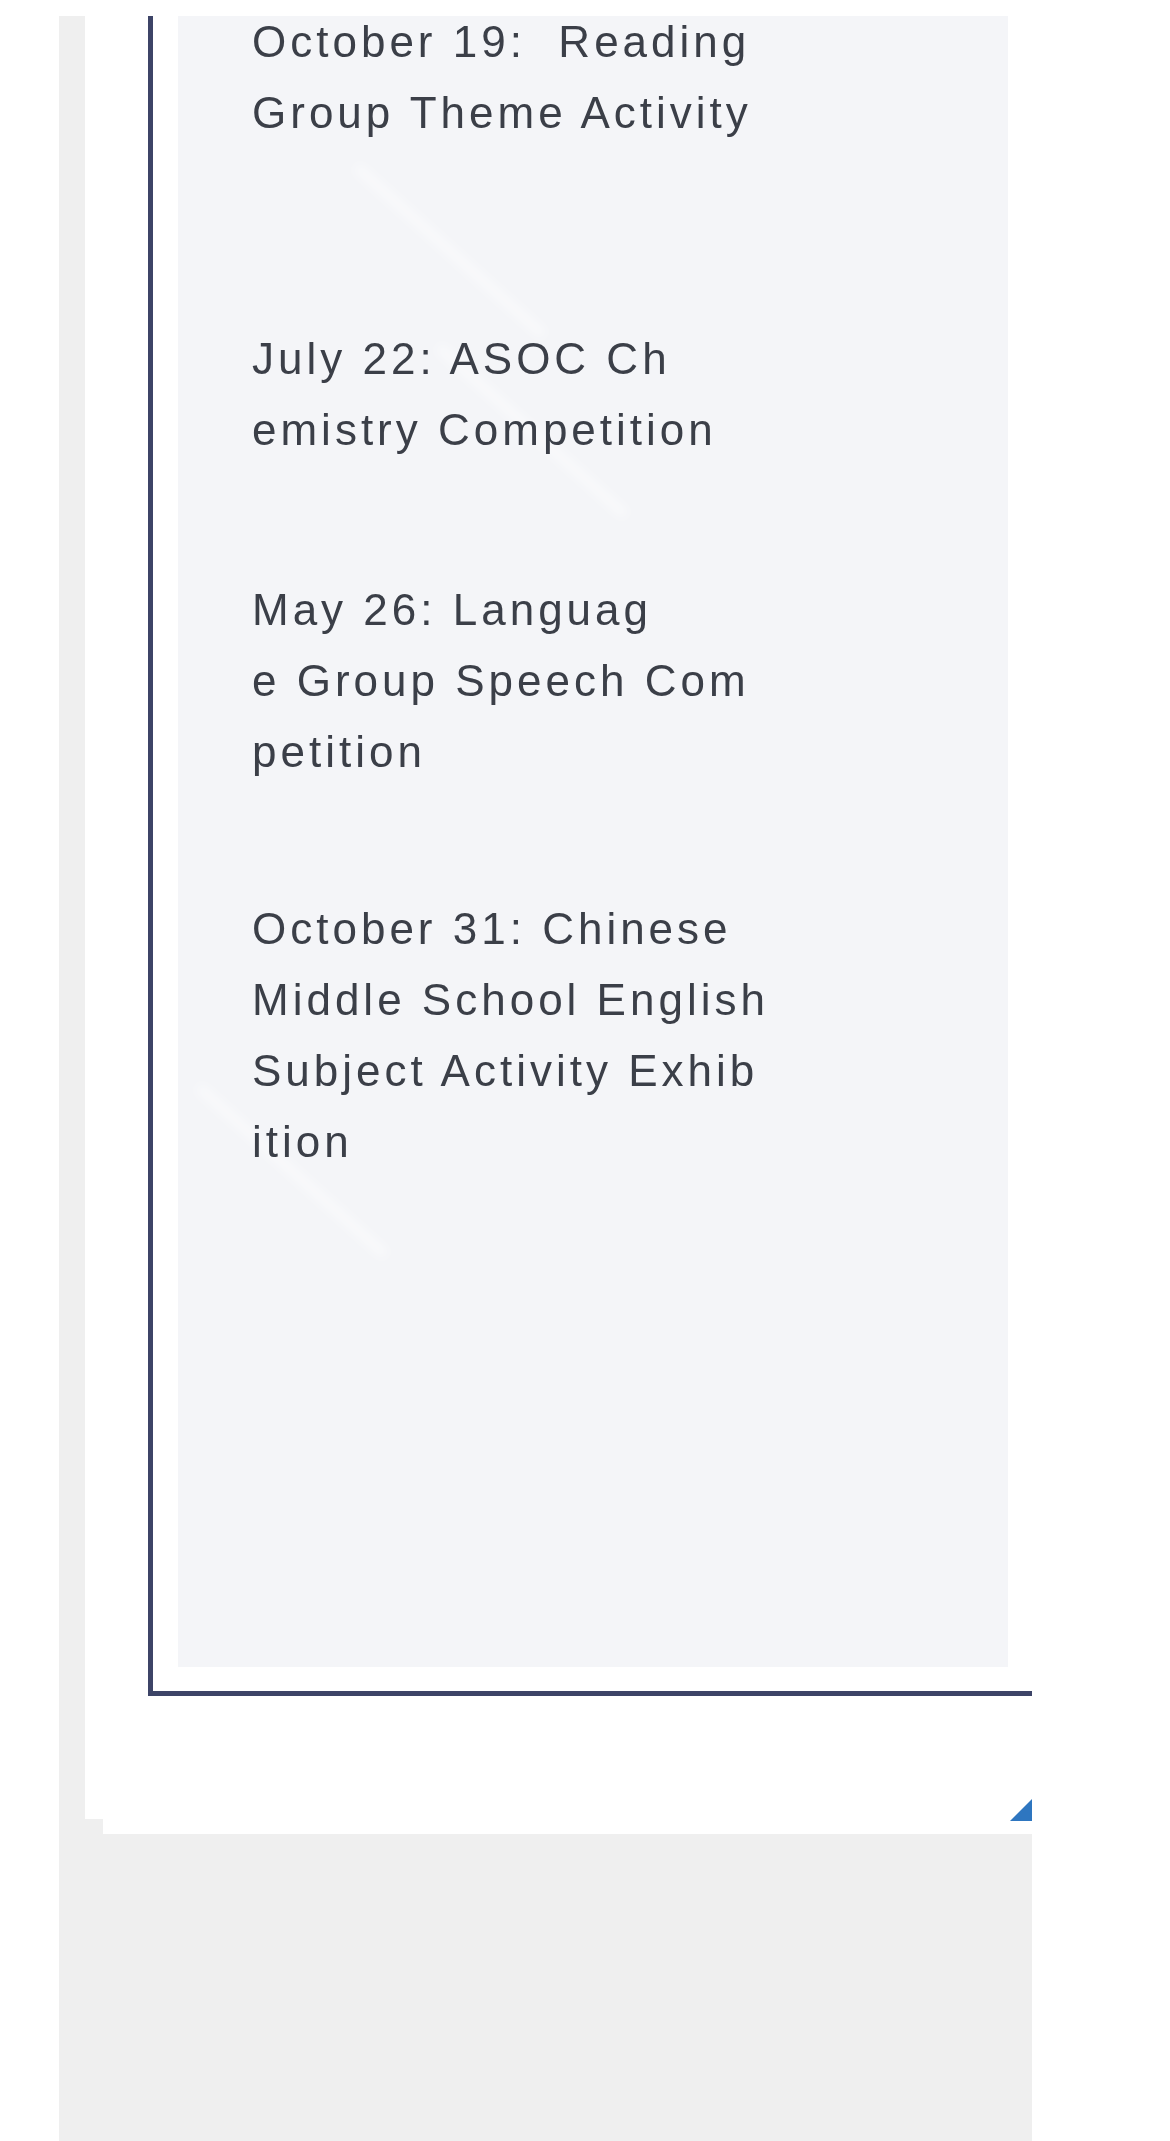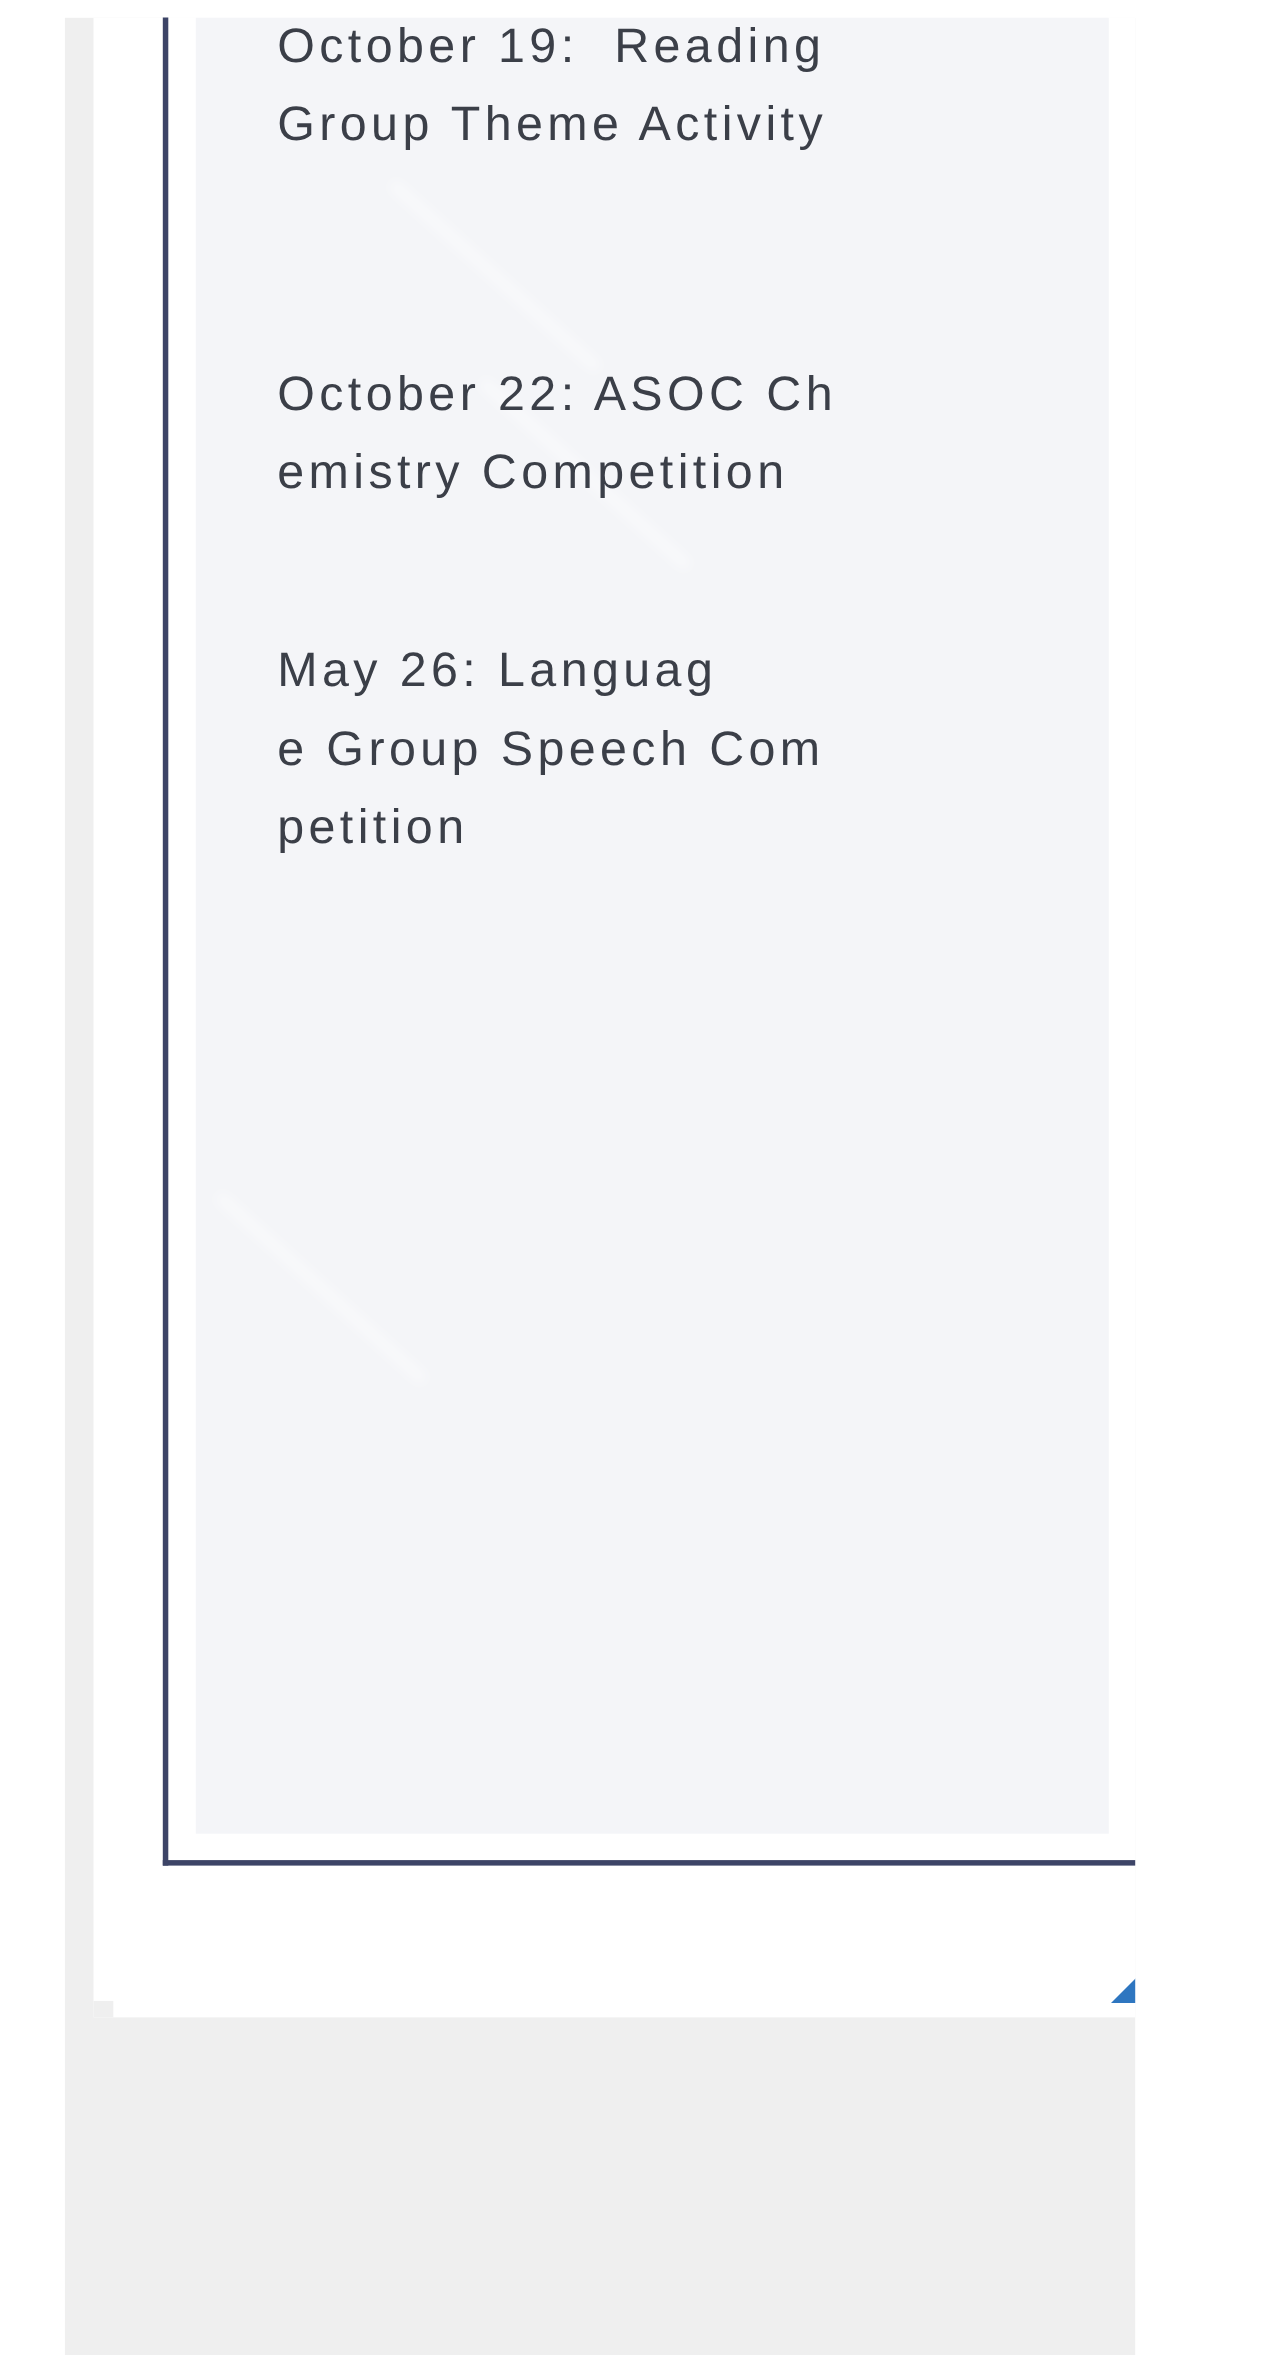--- a/index.html
+++ b/index.html
@@ -113,25 +113,29 @@
   <div class="events-frame"></div>
 
   <div class="events-panel">
     <div class="streak streak-1"></div>
     <div class="streak streak-2"></div>
     <div class="streak streak-3"></div>
 
     <div class="text-col">
       <p>October 19:  Reading
 Group Theme Activity</p>
-      <p>October 22: ASOC Ch
+      <p>July 22: ASOC Ch
 emistry Competition</p>
       <p>May 26: Languag
 e Group Speech Com
 petition</p>
+      <p>October 31: Chinese
+Middle School English
+Subject Activity Exhib
+ition</p>
     </div>
   </div>
 
   <div class="back-to-top">
     <div class="corner-triangle"></div>
   </div>
 
 </div>
 
 </body></html>

